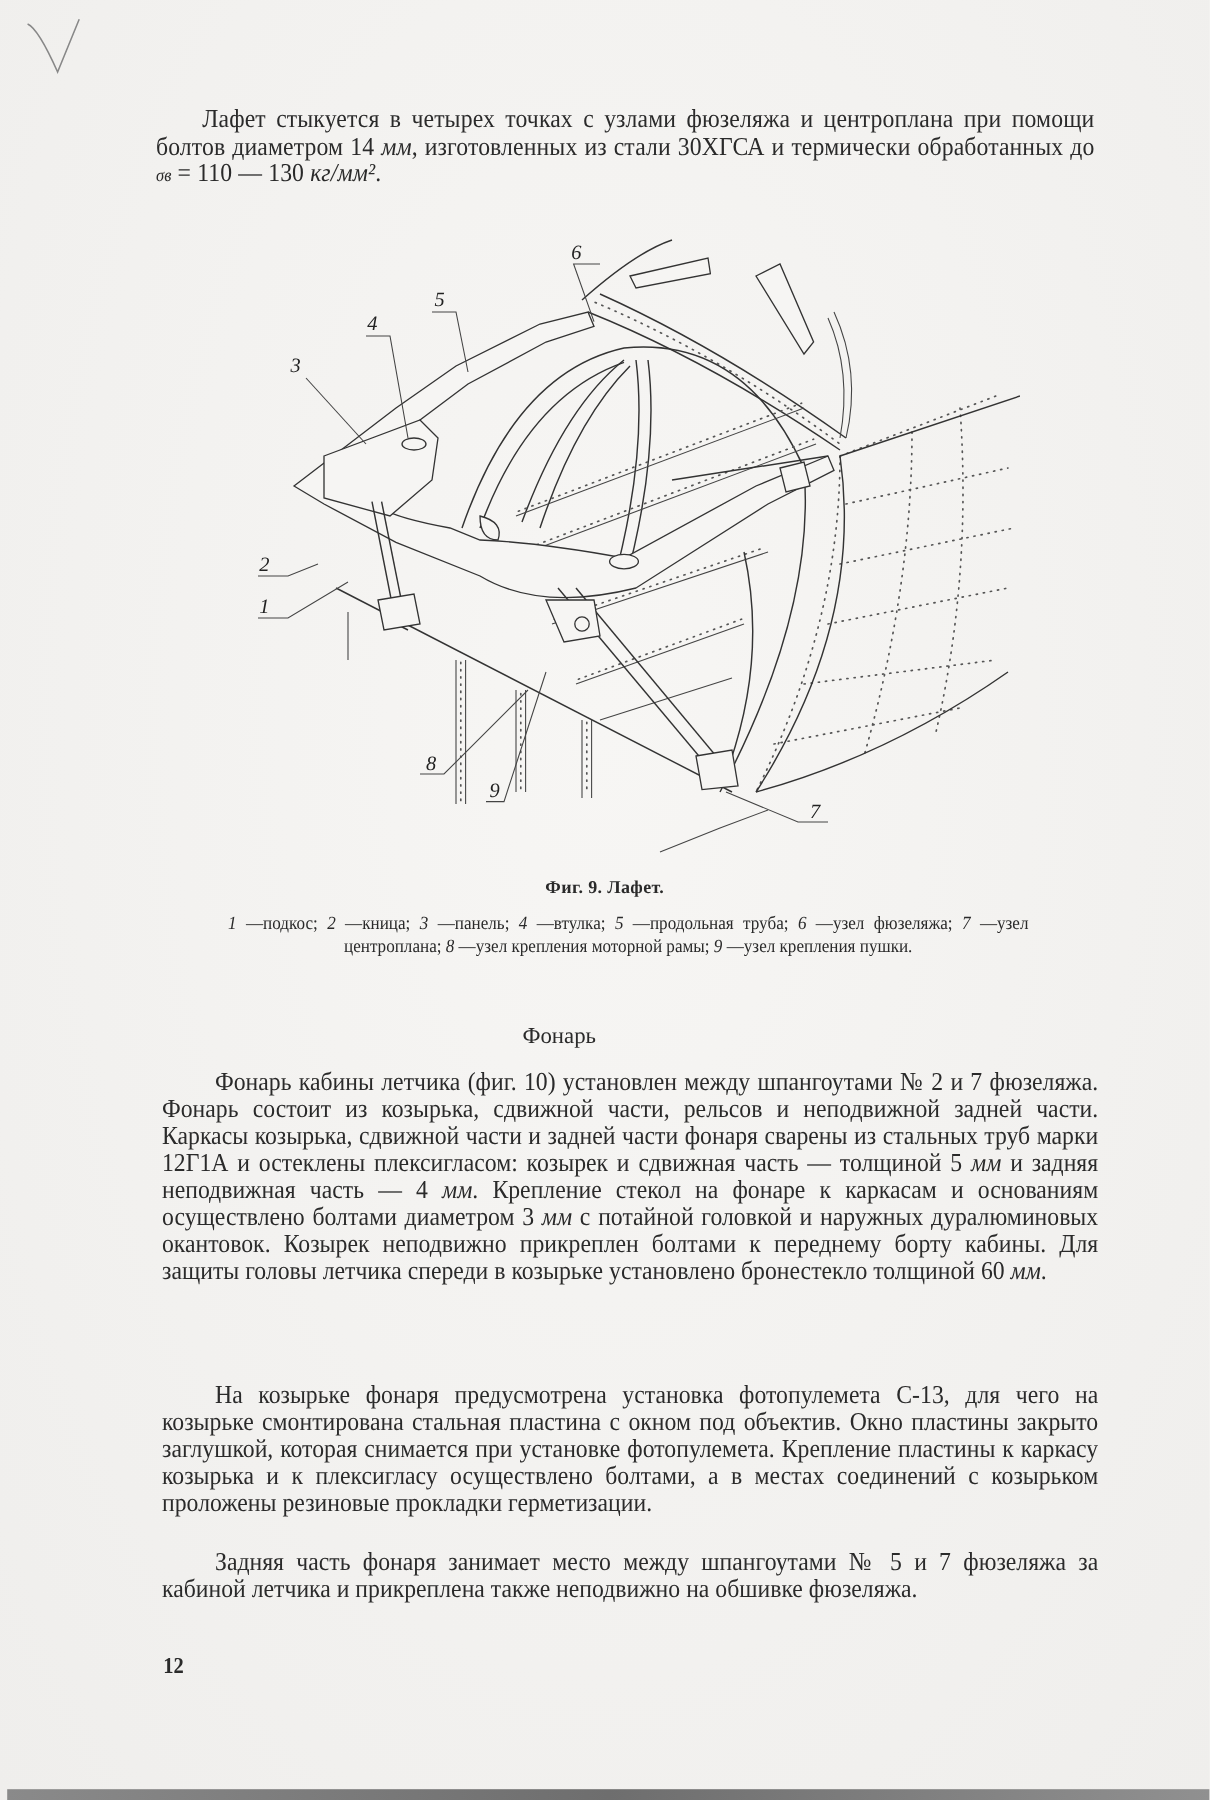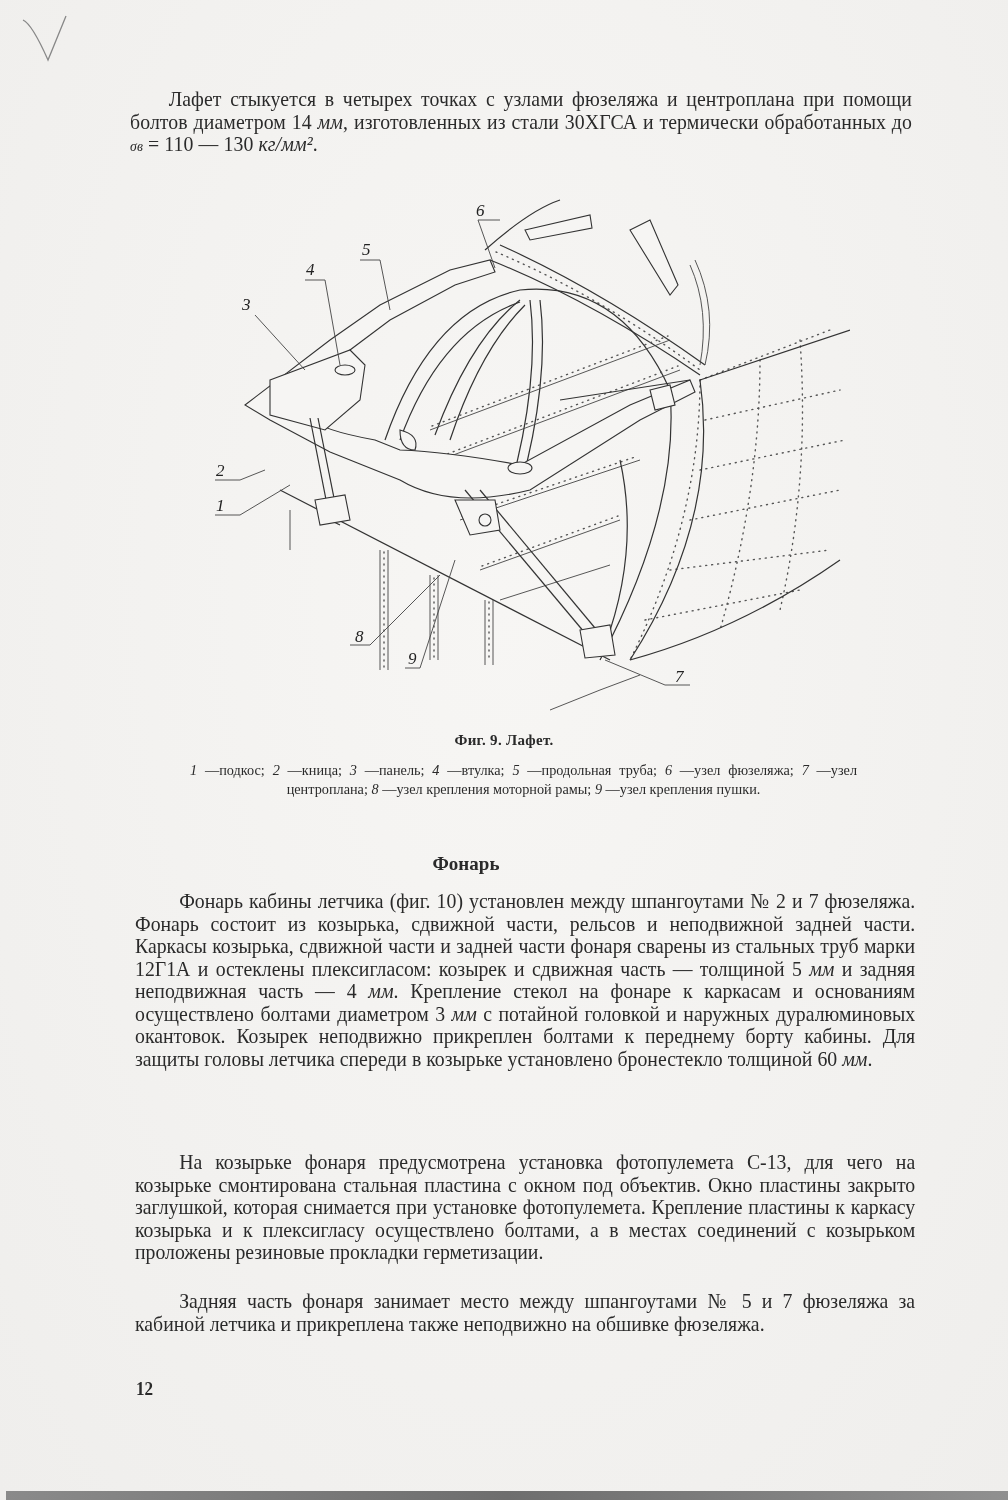--- a/index.html
+++ b/index.html
@@ -25,21 +25,21 @@
     font-size: 15px; font-weight: bold; letter-spacing: 0.3px;
   }
   .fig-legend {
     position: absolute; top: 760px; left: 190px; width: 680px;
     font-size: 15.5px; line-height: 19px; text-align: justify; text-align-last: center;
     transform: scaleX(0.92); transform-origin: left top; width: 725px;
   }
   .fig-legend i { font-style: italic; }
   .section-heading {
     position: absolute; top: 853px; left: 0; width: 932px; text-align: center;
-    font-size: 19px; font-weight: bold;
+    font-size: 19px; font-weight: normal;
   }
   .body-text {
     position: absolute; left: 135px; width: 848px;
     font-size: 21.5px; line-height: 22.5px; text-align: justify; text-align-last: left;
     transform: scaleX(0.92); transform-origin: left top;
   }
   .body-text .indent { display: inline-block; width: 48px; }
   .t1 { top: 890px; }
   .t2 { top: 1151px; }
   .t3 { top: 1290px; }

